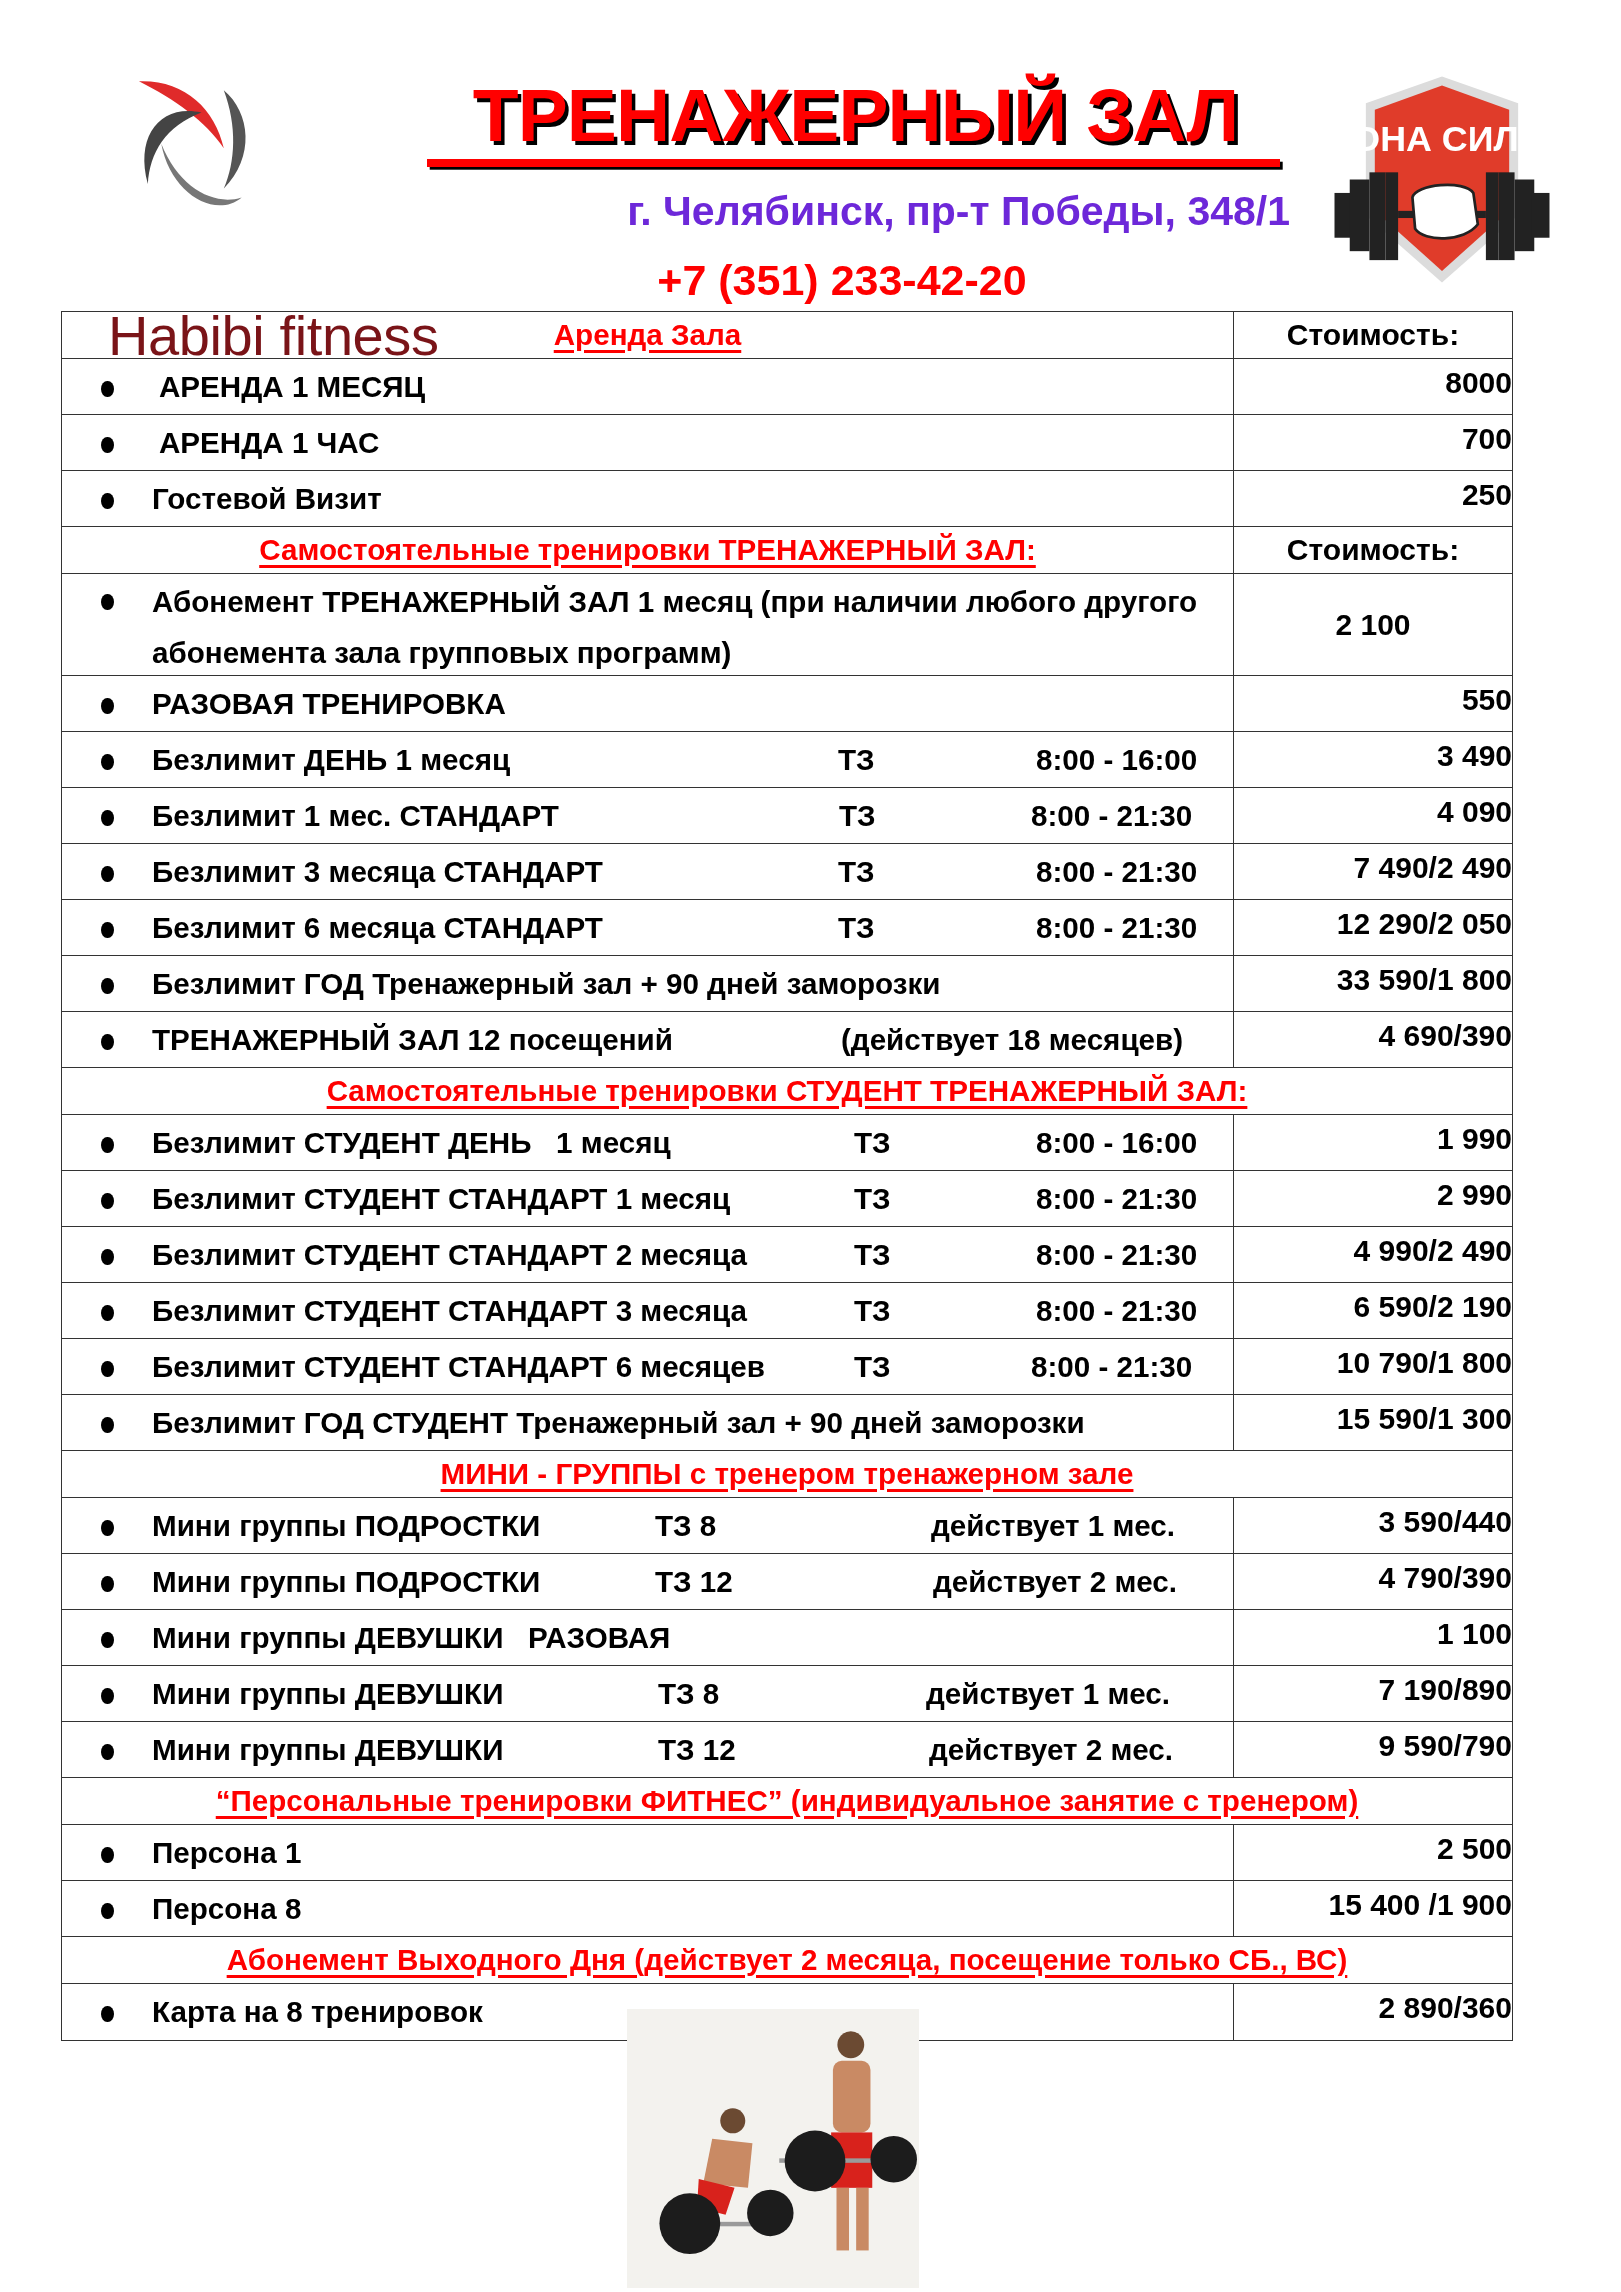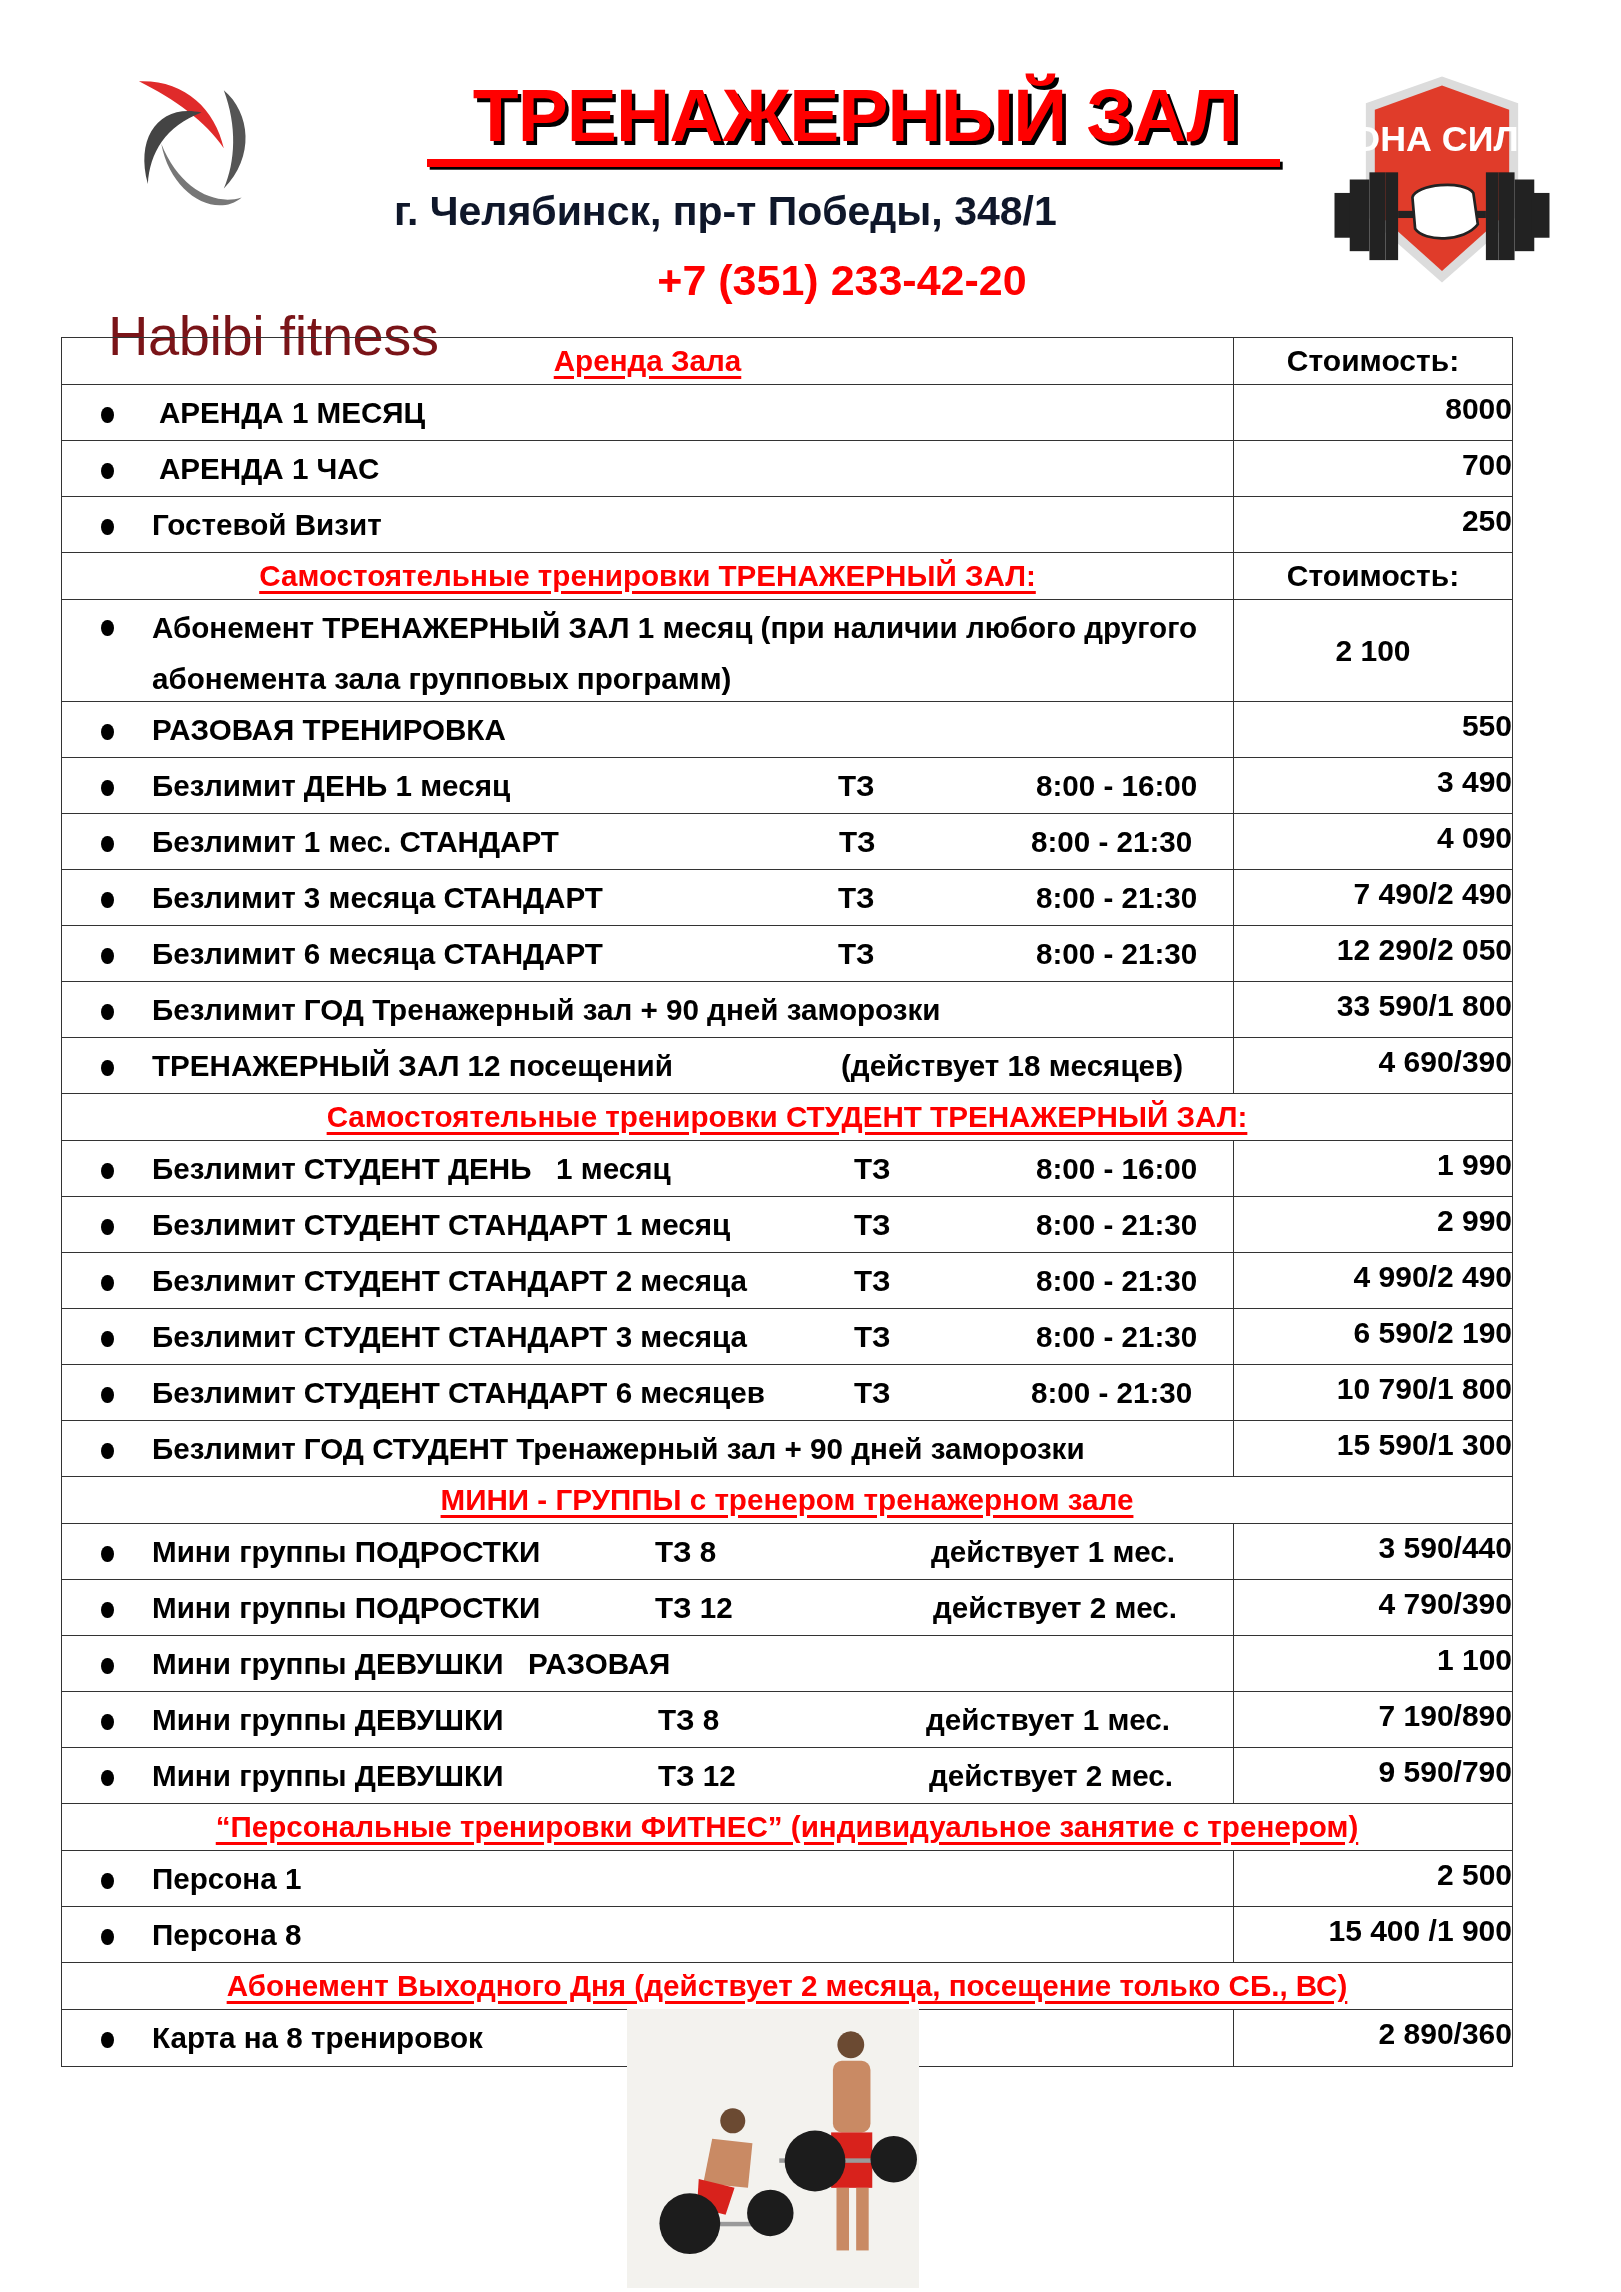--- a/index.html
+++ b/index.html
@@ -10,30 +10,30 @@
   .logo-left { position: absolute; left: 54px; top: 63px; width: 322px; height: 233px; }
   .logo-left svg { position: absolute; left: 76px; top: 9px; }
   .brand-name { position: absolute; left: 54px; top: 240px; font-size: 56px; font-weight: normal;
                 color: #7a1418; letter-spacing: -0.4px; white-space: nowrap; }
 
   .title { position: absolute; left: 421px; top: 72px; width: 869px; text-align: center;
            font-size: 75px; font-weight: bold; color: #ff0000; letter-spacing: -0.9px;
            text-shadow: 3.6px 3.6px 0 #000; white-space: nowrap; }
   .title-underline { position: absolute; left: 427px; top: 159px; width: 853px; height: 8px;
                      background: #ff0000; box-shadow: 2.7px 2.7px 0 #000; }
-  .address { position: absolute; left: 394px; top: 188px; width: 896px; text-align: left;
-             font-size: 41px; font-weight: bold; color: #0f172a; white-space: nowrap; }
+  .address { position: absolute; left: 394px; top: 188px; width: 896px; text-align: right;
+             font-size: 41px; font-weight: bold; color: #6d28d9; white-space: nowrap; }
   .phone { position: absolute; left: 394px; top: 249px; width: 896px; text-align: center;
            font-size: 43px; font-weight: bold; color: #ff0000; white-space: nowrap; margin-top: 7px; }
 
   .logo-right { position: absolute; left: 1330px; top: 72px; width: 224px; height: 215px; }
 
   
   .price-table { position: absolute; left: 61px; top: 311px; width: 1452px;
-                 border: 1.8px solid #333; box-sizing: border-box; margin-top: 26px; }
+                 border: 1.8px solid #333; box-sizing: border-box; }
   .row { position: relative; display: flex; border-bottom: 1.8px solid #333; box-sizing: border-box; }
   .row:last-child { border-bottom: none; }
   .cell-name { width: 1172px; border-right: 1.8px solid #333; box-sizing: border-box; position: relative; }
   .cell-price { flex: 1; text-align: right; font-size: 30px; font-weight: bold; padding-top: 7.2px; box-sizing: border-box; }
   .row.item { height: 56px; }
   .row.section { height: 47px; }
   .row.double { height: 102px; }
   .row.section .cell-name { display: flex; align-items: center; justify-content: center; }
   .section-title { color: #ff0000; font-size: 29.6px; font-weight: bold; text-decoration: underline;
                    text-decoration-thickness: 2.7px; text-underline-offset: 4.5px; white-space: nowrap; }

